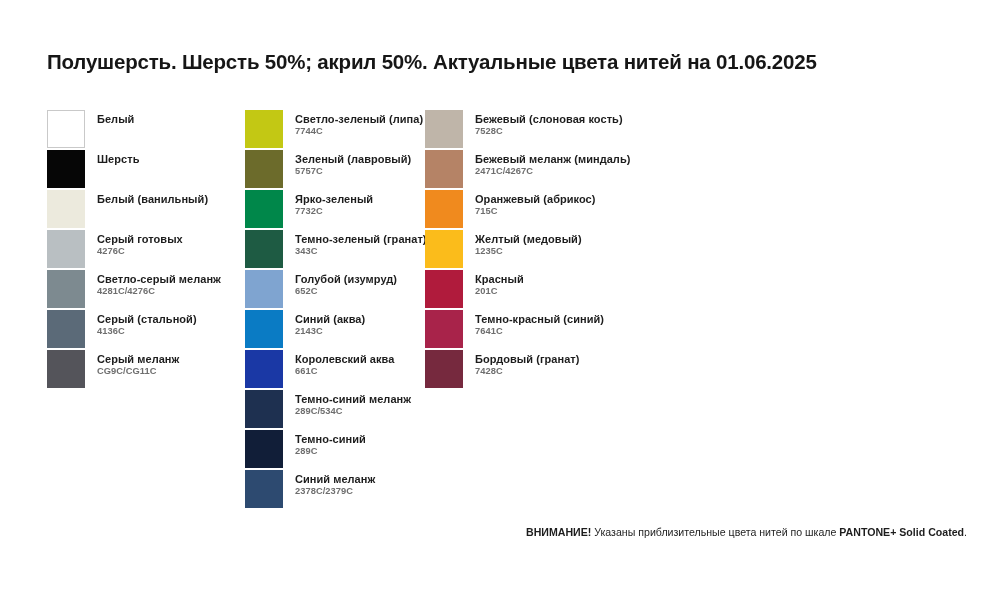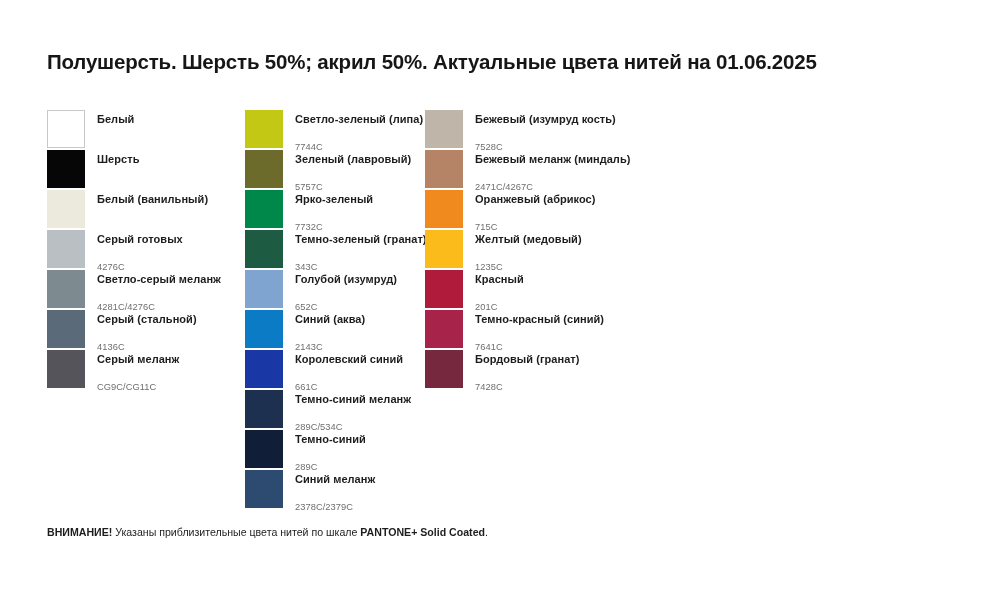--- a/index.html
+++ b/index.html
@@ -55,38 +55,38 @@
     display:block;
     font-size:11px;
     font-weight:bold;
     color:#1d1d1d;
     line-height:12px;
     letter-spacing:0.05px;
   }
   .ccode{
     display:block;
     font-size:9.3px;
-    font-weight:normal;
+    font-weight:bold;
     color:#6e6e6e;
     line-height:12px;
     letter-spacing:0.05px;
-    margin-top:16px;
   }
 
   .footer{
     position:absolute;
     left:47px;
     top:524px;
     width:920px;
   }
   .fline{
     font-size:10.6px;
     line-height:17.5px;
     color:#1d1d1d;
     white-space:nowrap;
+    text-align:right;
   }
   .fb{font-weight:bold;}
 </style>
 </head>
 <body>
 
 <div class="page">
 
   <div class="title">Полушерсть. Шерсть 50%; акрил 50%. Актуальные цвета нитей на 01.06.2025</div>
 
@@ -178,21 +178,21 @@
         <div class="entry">
           <div class="swatch" style="background: rgb(10, 123, 196);"></div>
           <div class="labels">
             <span class="cname">Синий (аква)</span>
             <span class="ccode">2143C</span>
           </div>
         </div>
         <div class="entry">
           <div class="swatch" style="background: rgb(26, 56, 165);"></div>
           <div class="labels">
-            <span class="cname">Королевский синий</span>
+            <span class="cname">Королевский аква</span>
             <span class="ccode">661C</span>
           </div>
         </div>
         <div class="entry">
           <div class="swatch" style="background: rgb(30, 48, 80);"></div>
           <div class="labels">
             <span class="cname">Темно-синий меланж</span>
             <span class="ccode">289C/534C</span>
           </div>
         </div>
@@ -208,21 +208,21 @@
           <div class="labels">
             <span class="cname">Синий меланж</span>
             <span class="ccode">2378C/2379C</span>
           </div>
         </div>
       </div>
       <div class="col col-2">
         <div class="entry">
           <div class="swatch" style="background: rgb(191, 181, 169);"></div>
           <div class="labels">
-            <span class="cname">Бежевый (изумруд кость)</span>
+            <span class="cname">Бежевый (слоновая кость)</span>
             <span class="ccode">7528C</span>
           </div>
         </div>
         <div class="entry">
           <div class="swatch" style="background: rgb(181, 131, 102);"></div>
           <div class="labels">
             <span class="cname">Бежевый меланж (миндаль)</span>
             <span class="ccode">2471C/4267C</span>
           </div>
         </div>

